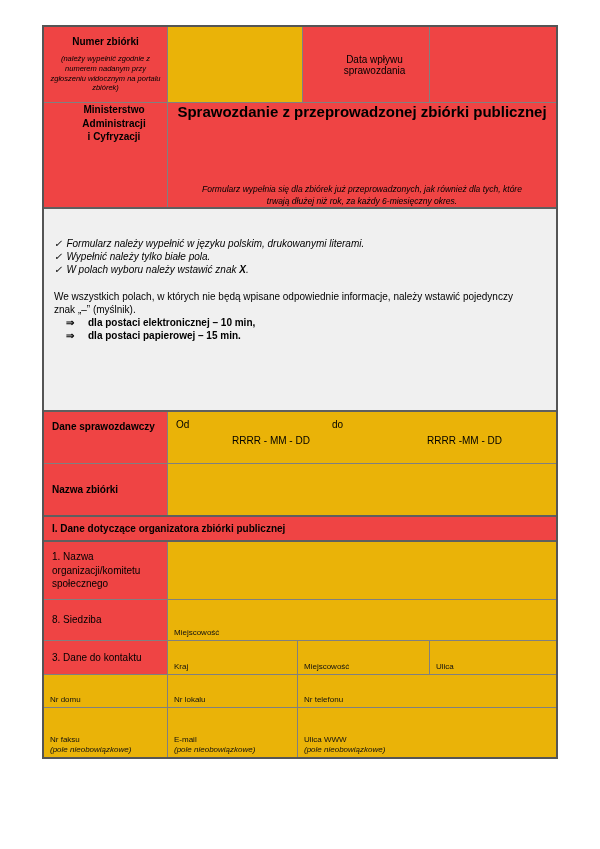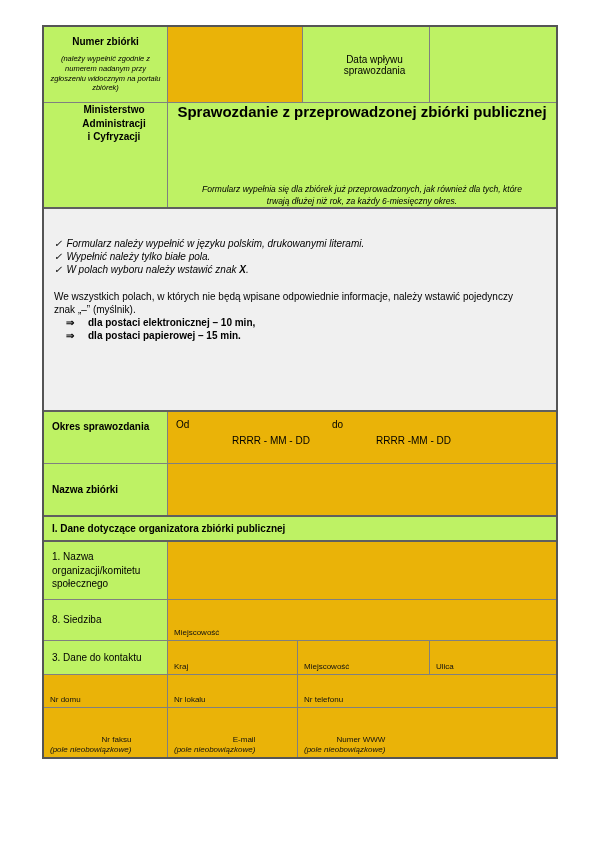--- a/index.html
+++ b/index.html
@@ -10,21 +10,21 @@
   }
   .form-table {
     position:absolute; left:42px; top:25px; width:516px;
     border:2px solid #555; background:#fff;
   }
   .row { display:flex; border-top:1px solid #808080; }
   .row.first { border-top:none; }
   .row.thick { border-top-width:2px; border-top-color:#5f5f5f; }
   .cell { border-right:1px solid #808080; position:relative; }
   .cell.last { border-right:none; flex:1; }
-  .gray { background:#bef264; }
+  .gray { background:#ef4444; }
   .lite { background:#f0f0f0; }
   .white { background:#eab308; }
 
   
   .r1{height:75px}.r2{height:105px}.r3{height:203px}.r4{height:53px}
   .r5{height:52px}.r6{height:25px}.r7{height:59px}.r8{height:41px}
   .r9{height:34px}.r10{height:33px}.r11{height:50px}
 
   
   .c-label{width:124px}.c2{width:130px}.c3{width:132px}
@@ -52,21 +52,21 @@
   .dash-note { margin-top:13px; width:96%; }
   .time-head { margin-top:14px; font-weight:bold; }
   .arrow-line { font-weight:bold; margin-left:12px; }
   .arrow { display:inline-block; width:22px; }
 
   .label-pad { padding:8px 6px 0 8px; font-size:10px; line-height:1.35; }
   .label-mid { display:flex; align-items:center; padding-left:8px; font-size:10px; line-height:1.35; }
 
   .pos { position:absolute; }
   .bottom-label { position:absolute; left:6px; bottom:3px; }
-  .bottom-label2 { position:absolute; left:6px; bottom:2px; line-height:1.25;text-align:right; }
+  .bottom-label2 { position:absolute; left:6px; bottom:2px; line-height:1.25; }
   .opt-note { font-size:8px; font-style:italic; }
 
   .secbar { display:flex; align-items:center; padding-left:8px; font-size:10px; font-weight:bold; width:100%; }
 </style>
 </head>
 <body>
 
 <div class="page">
   <div class="form-table">
 
@@ -109,26 +109,26 @@
         <div class="arrow-line">
           <span class="arrow">⇒</span><span>dla postaci elektronicznej – 10 min,</span>
         </div>
         <div class="arrow-line">
           <span class="arrow">⇒</span><span>dla postaci papierowej – 15 min.</span>
         </div>
       </div>
     </div>
 
     <div class="row r4 thick">
-      <div class="cell c-label gray label-pad bold">Okres sprawozdania</div>
+      <div class="cell c-label gray label-pad bold">Dane sprawozdawczy</div>
       <div class="cell last white fs10">
         <span class="pos" style="left:8px; top:7px;">Od</span>
         <span class="pos" style="left:42px; top:23px; width:122px; text-align:center;">RRRR - MM - DD</span>
         <span class="pos" style="left:164px; top:7px;">do</span>
-        <span class="pos" style="left:208px; top:23px; width:126px; text-align:left;">RRRR -MM - DD</span>
+        <span class="pos" style="left:208px; top:23px; width:126px; text-align:right;">RRRR -MM - DD</span>
       </div>
     </div>
 
     <div class="row r5">
       <div class="cell c-label gray label-mid bold">Nazwa zbiórki</div>
       <div class="cell last white"></div>
     </div>
 
     <div class="row r6 thick">
       <div class="cell last gray secbar">I. Dane dotyczące organizatora zbiórki publicznej</div>
@@ -179,20 +179,20 @@
         </div>
       </div>
       <div class="cell c2 white">
         <div class="bottom-label2 field-label">
           <div>E-mail</div>
           <div class="opt-note">(pole nieobowiązkowe)</div>
         </div>
       </div>
       <div class="cell last white">
         <div class="bottom-label2 field-label">
-          <div>Numer WWW</div>
+          <div>Ulica WWW</div>
           <div class="opt-note">(pole nieobowiązkowe)</div>
         </div>
       </div>
     </div>
 
   </div>
 </div>
 
 </body></html>

